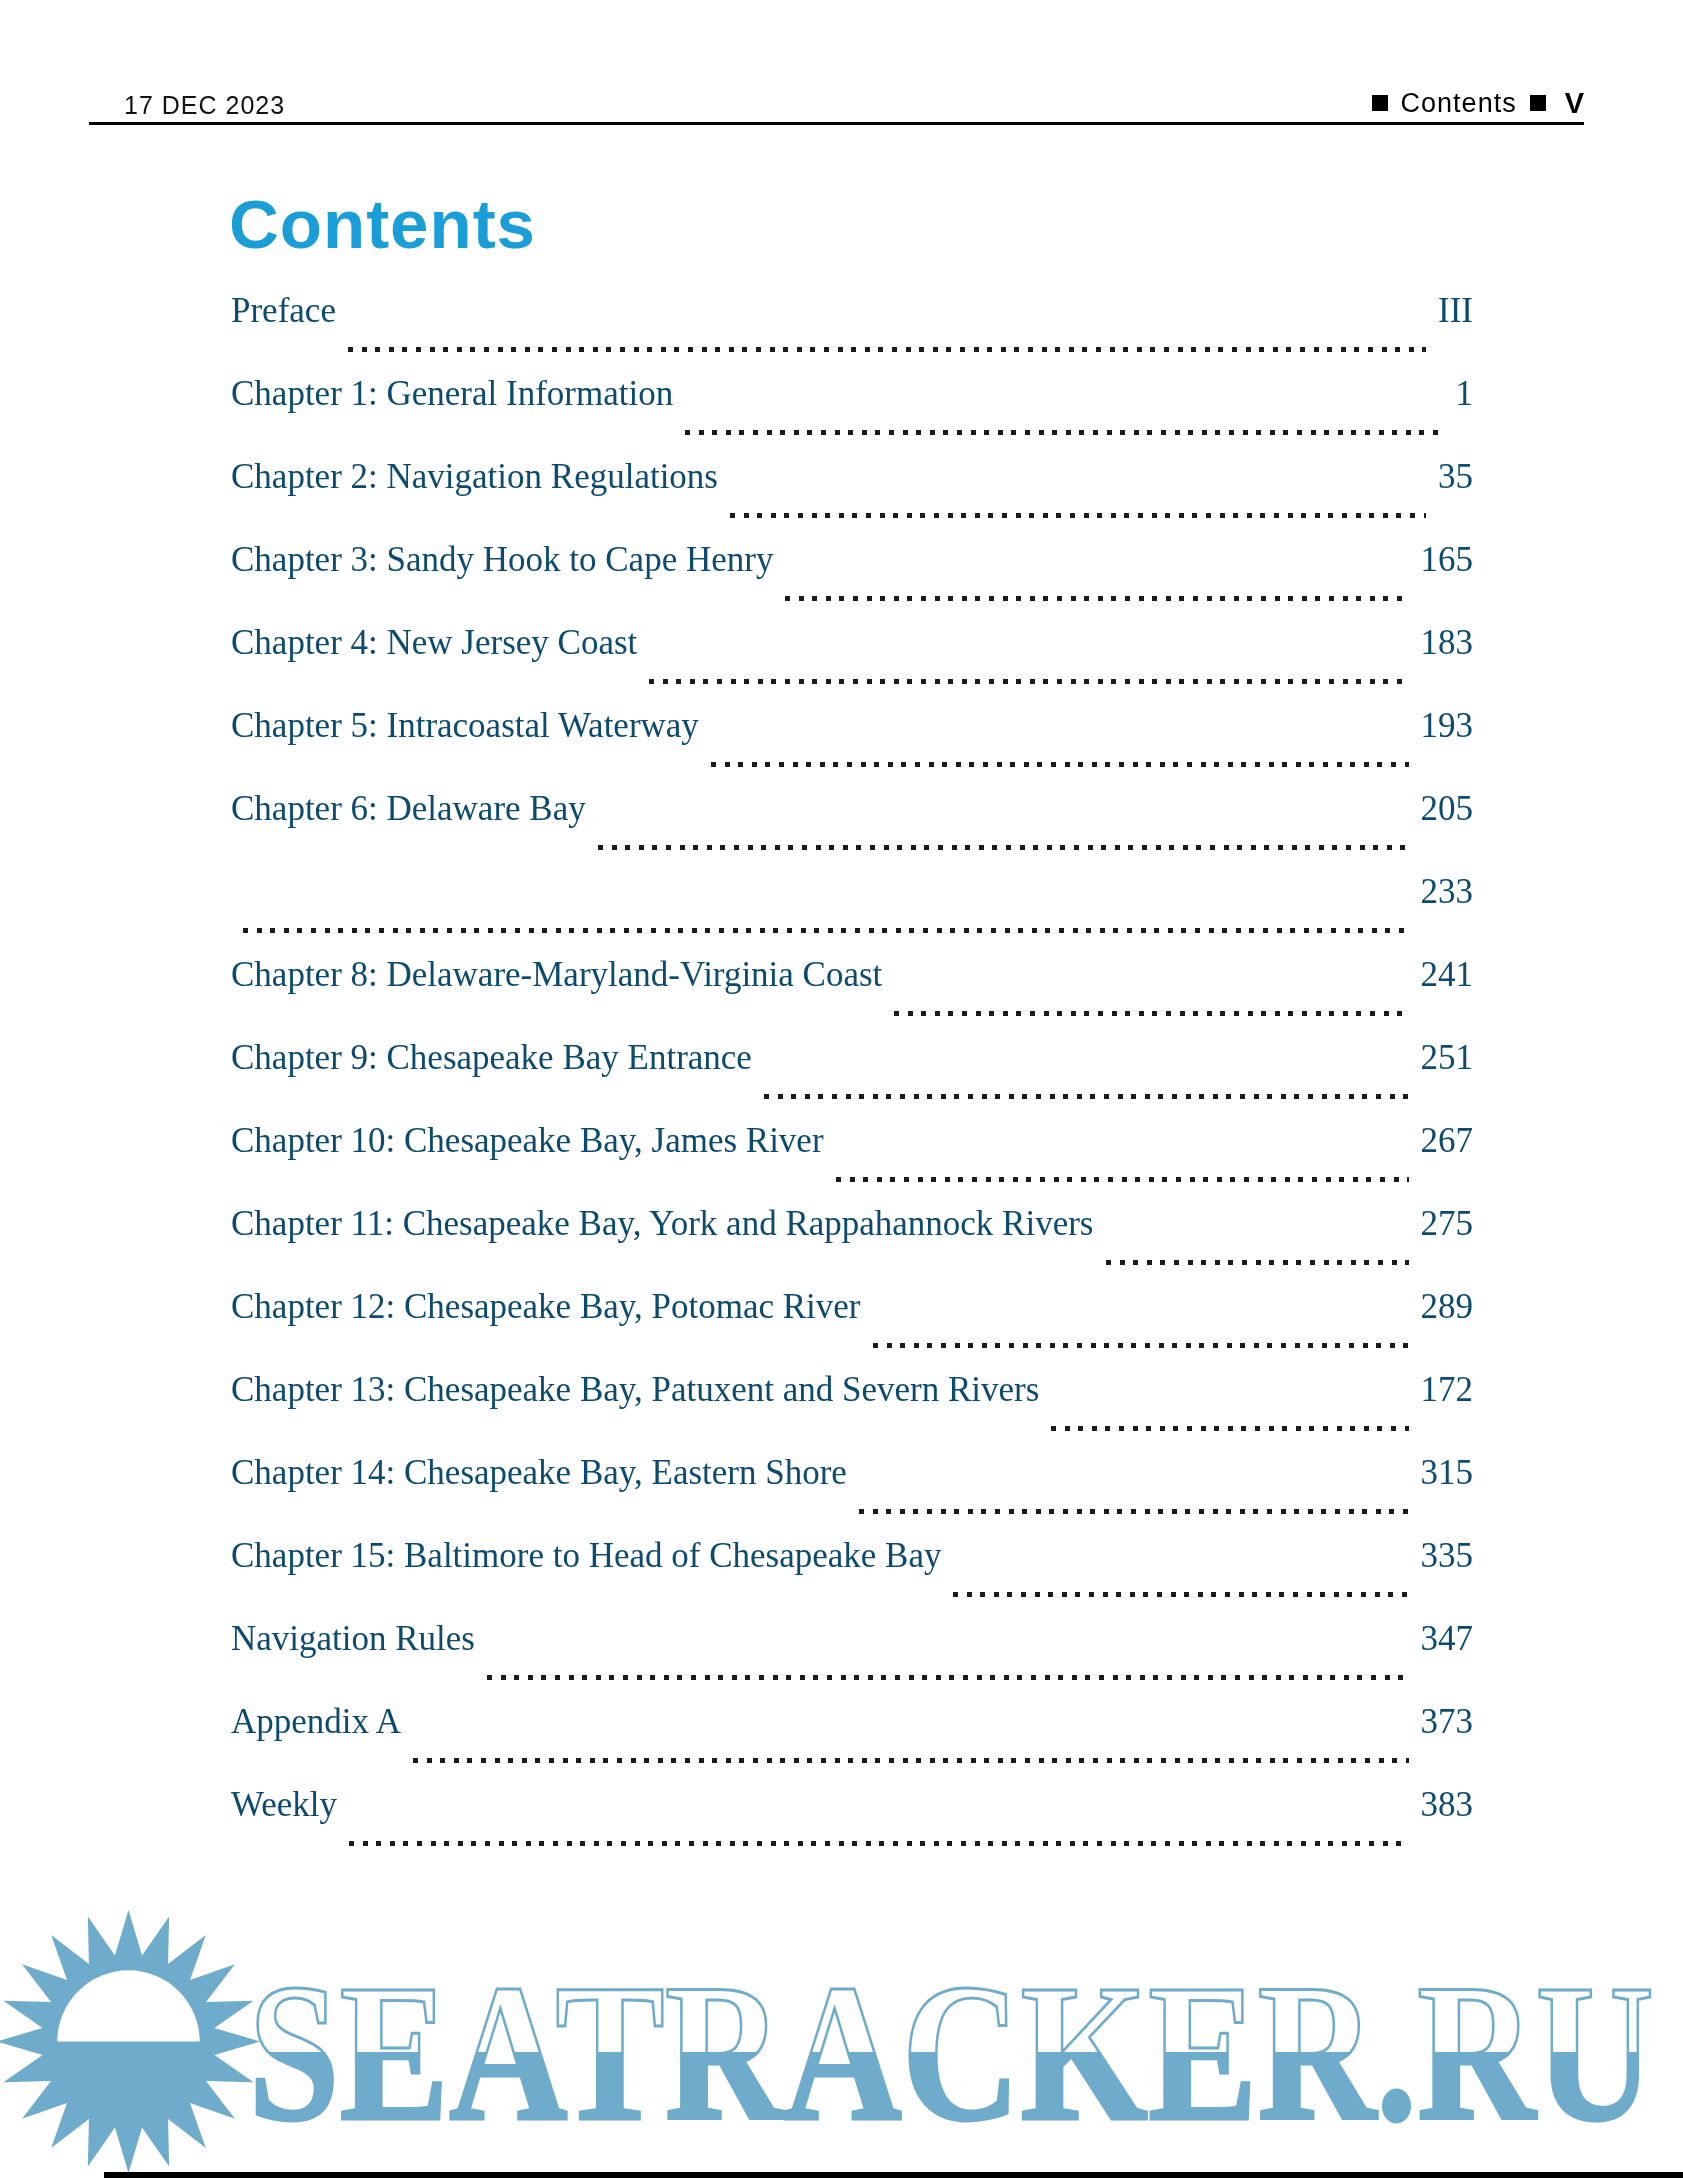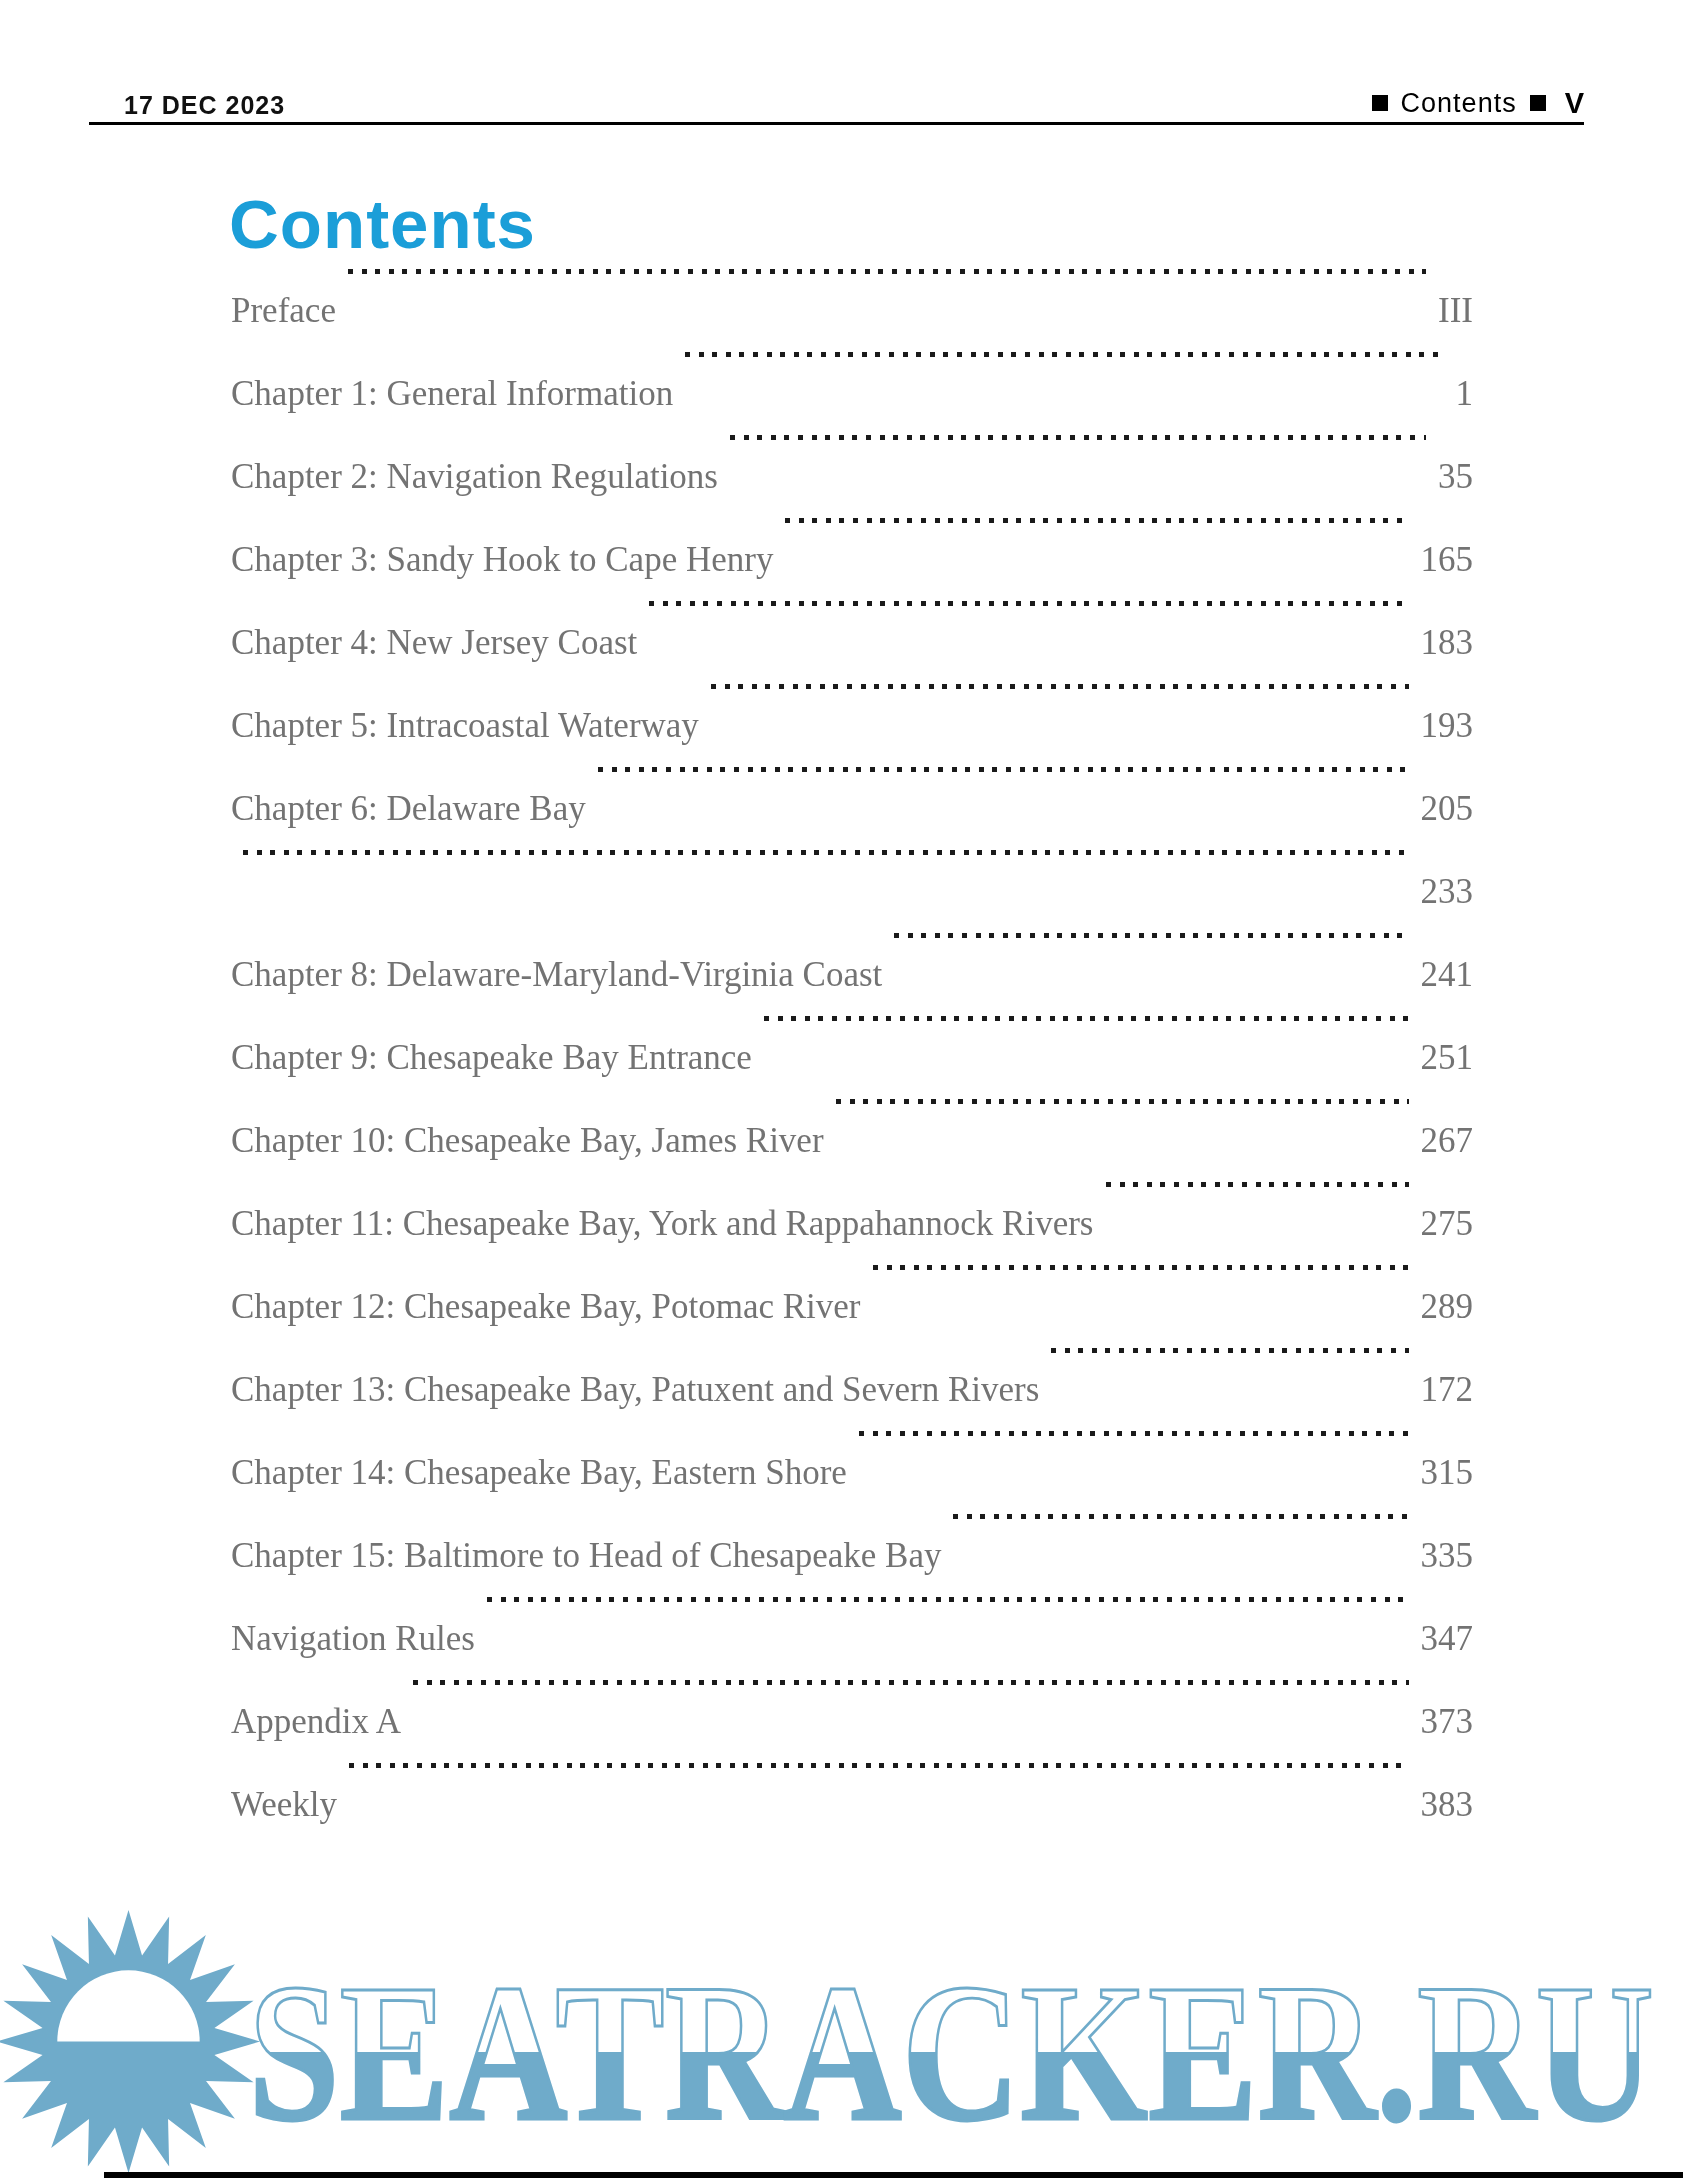--- a/index.html
+++ b/index.html
@@ -5,21 +5,21 @@
   html,body { margin:0; padding:0; }
   body {
     width:1683px; height:2178px; position:relative; overflow:hidden;
     background:#ffffff; font-family:"Liberation Serif", serif; color:#1a1a1a;
   }
 
   
   .header-date {
     position:absolute; left:124px; top:93px;
     font-family:"Liberation Sans", sans-serif;
-    font-size:25px; line-height:25px; letter-spacing:1px; color:#111;font-weight:bold;
+    font-size:25px; line-height:25px; letter-spacing:1px; color:#111;
   }
   .header-right {
     position:absolute; right:99px; top:87px; height:32px;
     display:flex; align-items:center; gap:13px;
     font-family:"Liberation Sans", sans-serif;
   }
   .hdr-square { width:16px; height:16px; background:#000; }
   .header-section { font-size:27px; letter-spacing:1px; color:#000; }
   .header-pageno { font-size:29px; font-weight:bold; color:#000; margin-left:6px; }
   .header-rule {
@@ -31,22 +31,22 @@
     position:absolute; left:229px; top:190px;
     font-family:"Liberation Sans", sans-serif;
     font-size:69px; line-height:69px; font-weight:bold; letter-spacing:1px;
   }
 
   
   .toc-list {
     position:absolute; left:231px; right:210px; top:269px;
   }
   .toc-row {
-    height:83px; display:flex; align-items:flex-start;
-    font-size:35px; color:#737373; white-space:nowrap;
+    height:83px; display:flex; align-items:flex-end;
+    font-size:35px; color:#0c4a6e; white-space:nowrap;
   }
   .toc-row > span { line-height:83px; }
   .toc-leader {
     flex:1; height:5px; margin:0 12px;
     background-image:repeating-linear-gradient(to right, #1a1a1a 0 5px, transparent 5px 13.6px);
     background-repeat:repeat-x;
   }
 
   
   .wm-sun { position:absolute; left:-5px; top:1906px; }

